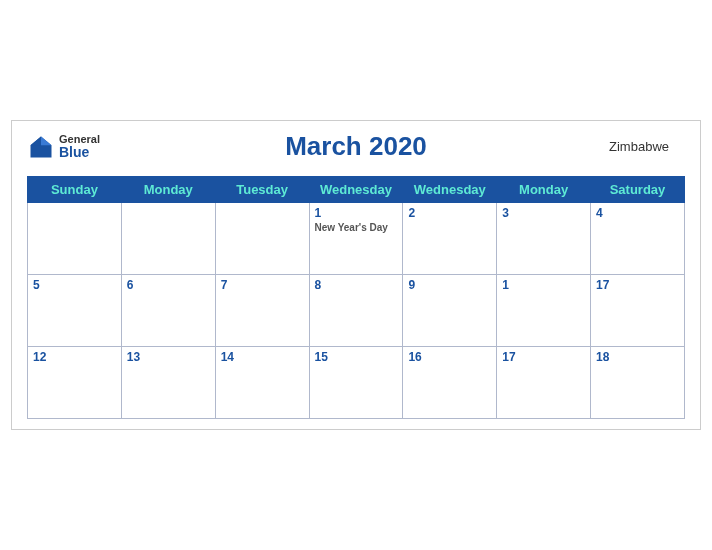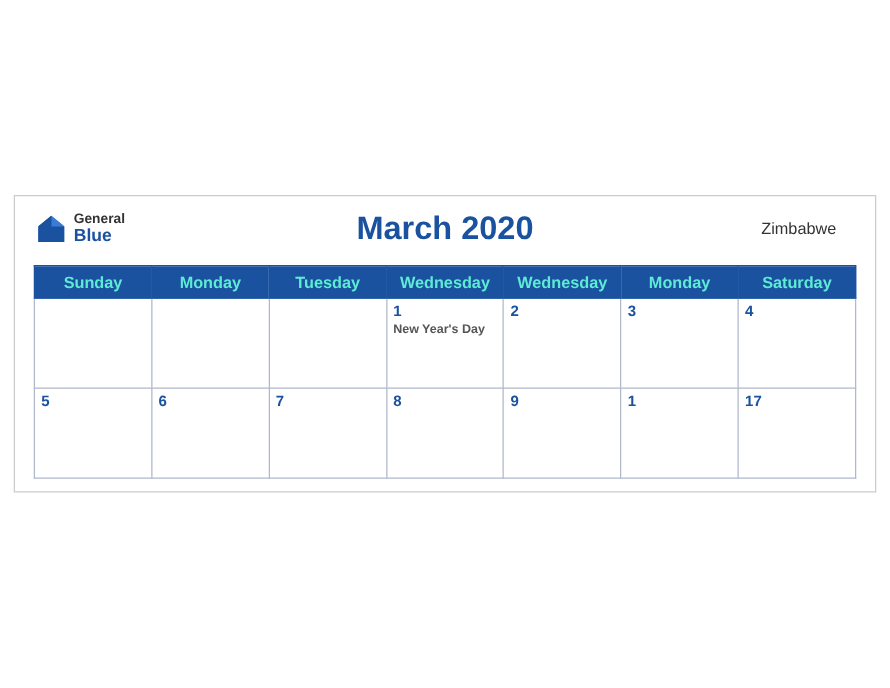--- a/index.html
+++ b/index.html
@@ -168,15 +168,38 @@
           <td>
             <span class="day-number">9</span>
           </td>
           <td>
             <span class="day-number">1</span>
           </td>
           <td>
             <span class="day-number">17</span>
           </td>
         </tr>
+        <tr>
+          <td>
+            <span class="day-number">12</span>
+          </td>
+          <td>
+            <span class="day-number">13</span>
+          </td>
+          <td>
+            <span class="day-number">14</span>
+          </td>
+          <td>
+            <span class="day-number">15</span>
+          </td>
+          <td>
+            <span class="day-number">16</span>
+          </td>
+          <td>
+            <span class="day-number">17</span>
+          </td>
+          <td>
+            <span class="day-number">18</span>
+          </td>
+        </tr>
       </tbody>
   </table>
 </div>
 
 </body></html>

